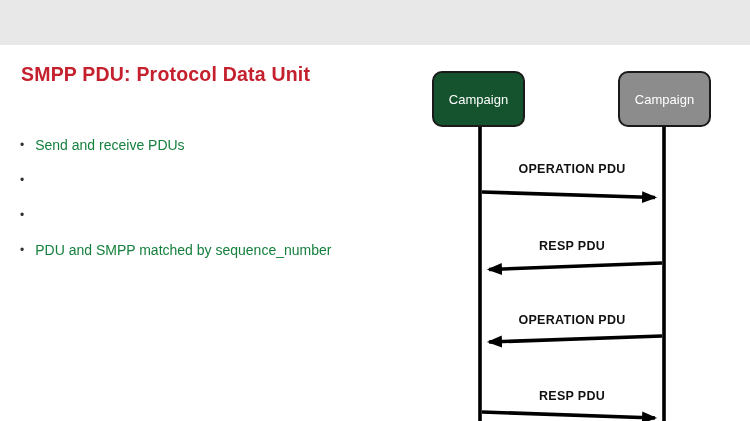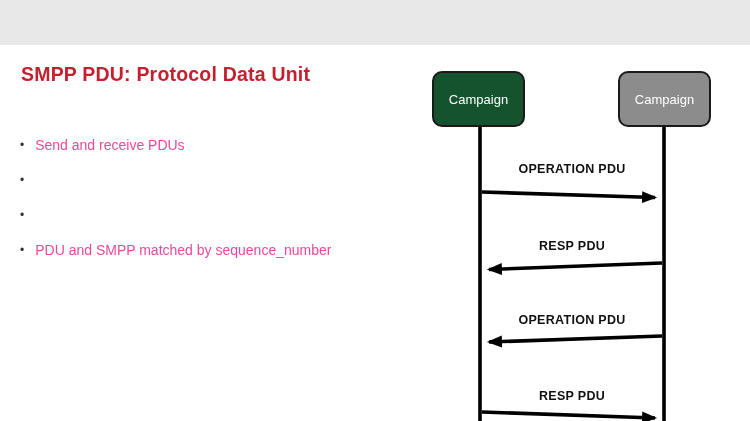--- a/index.html
+++ b/index.html
@@ -38,21 +38,21 @@
     padding: 0;
   }
   .bullet-dot {
     font-size: 12px;
     color: #333333;
     margin-right: 11px;
     line-height: 1;
   }
   .bullet-text {
     font-size: 14px;
-    color: #ec4899;
+    color: #15803d;
     white-space: nowrap;
   }
   .actor-box {
     position: absolute;
     top: 26px;
     width: 93px;
     height: 56px;
     border: 2.5px solid #1a1a1a;
     border-radius: 10px;
     box-sizing: border-box;

